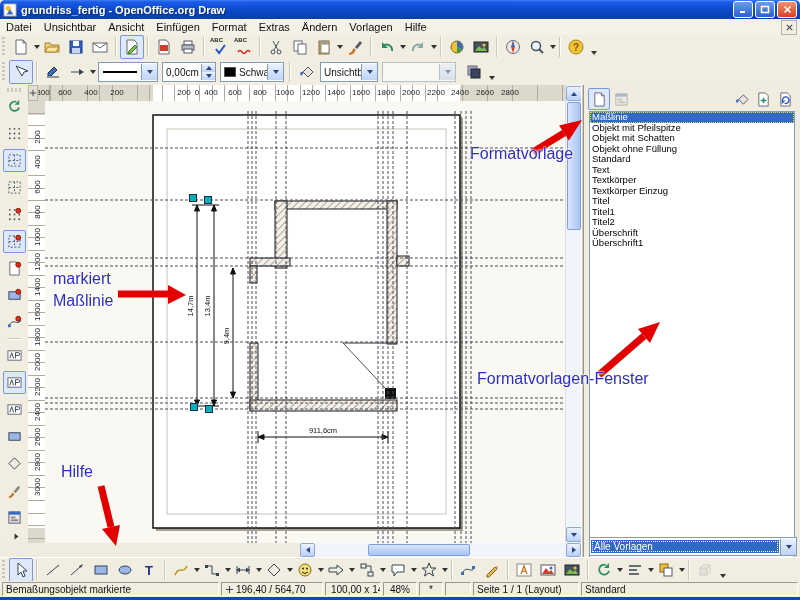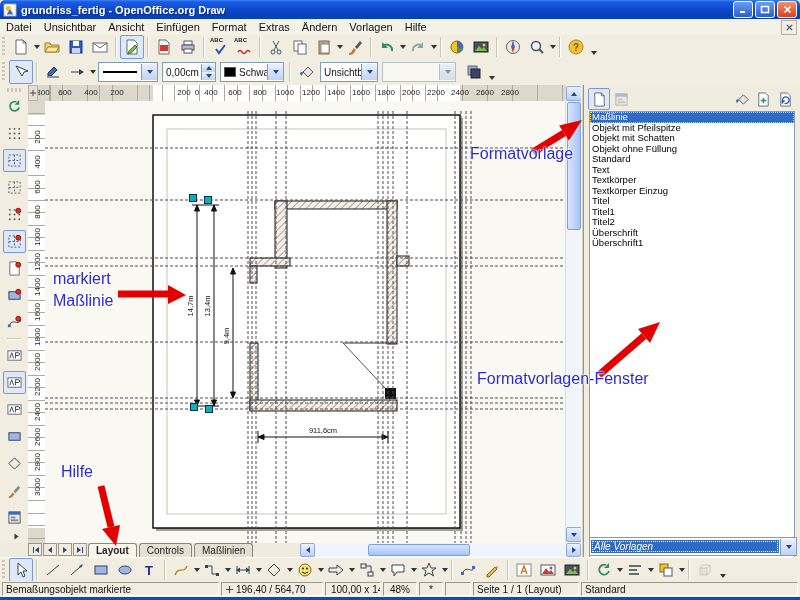--- a/index.html
+++ b/index.html
@@ -80,21 +80,21 @@
   .splitter{left:581px;top:0;width:2px;height:472px;background:#CFCBBB;border-left:1px solid #FFF;}
   
   .panel{left:583px;top:0;width:217px;height:472px;background:#F0EDE0;border-left:1px solid #9A978A;box-sizing:border-box;}
   .paneltools{position:absolute;left:4px;top:3px;width:208px;height:22px;display:flex;align-items:center;}
   .paneltools .spacer{flex:1;}
   .stylelist{position:absolute;left:5px;top:26px;width:206px;height:509px;height:482px;background:#fff;
     border:1px solid #7F9DB9;box-sizing:border-box;overflow:hidden;font-size:9.5px;color:#000;}
   .sitem{line-height:10.5px;height:10.5px;padding:0 2px;white-space:nowrap;}
   .sitem.sel{background:#316AC5;color:#fff;outline:1px dotted #E8D860;outline-offset:-1px;}
   .panelcombo{position:absolute;left:5px;top:452px;width:206px;height:17px;}
-  .panelcombo .combo{height:17px;margin:0;font-style:italic;}
+  .panelcombo .combo{height:17px;margin:0;}
   .panelcombo .val{background:#316AC5;color:#fff;outline:1px dotted #fff;outline-offset:-2px;height:13px;line-height:13px;margin:1px;}
   
   .tabzone{left:28px;top:458px;width:272px;height:14px;background:#EFECDF;display:flex;align-items:flex-start;}
   .navbtn{width:14px;height:13px;background:#F0EDE0;border:1px solid #9A978A;box-sizing:border-box;
     display:flex;align-items:center;justify-content:center;margin-right:1px;flex:none;}
   .tab{height:13px;padding:0 7px;border:1px solid #8A877A;border-bottom:none;background:#E5E1D2;
     font-size:10px;display:flex;align-items:center;border-radius:3px 3px 0 0;margin-right:2px;color:#222;flex:none;}
   .tab.active{background:#F7F5EC;font-weight:bold;}
   .navbtn .bar{width:1px;height:6px;background:#27477E;margin:0 1px;}
   
@@ -880,39 +880,20 @@
       <div class="panelcombo">
         <span class="combo" style="width:206px">
             <span class="val">Alle Vorlagen</span>
             <span class="cbtn">
               <span class="tri-d"></span>
             </span>
           </span>
       </div>
     </div>
 
-    <div class="abs tabzone">
-      <span class="navbtn">
-          <span class="bar"></span>
-          <span class="tri-l"></span>
-        </span>
-      <span class="navbtn">
-          <span class="tri-l"></span>
-        </span>
-      <span class="navbtn">
-          <span class="tri-r"></span>
-        </span>
-      <span class="navbtn">
-          <span class="tri-r"></span>
-          <span class="bar"></span>
-        </span>
-      <span class="tab active">Layout</span>
-      <span class="tab">Controls</span>
-      <span class="tab">Maßlinien</span>
-    </div>
 
     <div class="abs hscrollzone">
       <span class="sbtn" style="left:0;top:0;width:15px;height:14px">
           <span class="tri-l"></span>
         </span>
       <span class="sthumb h" style="left:68px;top:1px;width:102px;height:12px"></span>
       <span class="sbtn" style="left:266px;top:0;width:15px;height:14px">
           <span class="tri-r"></span>
         </span>
     </div>

